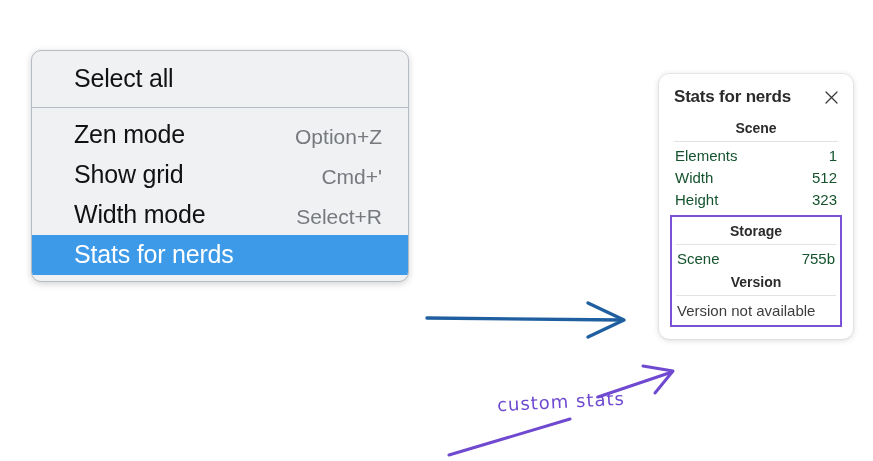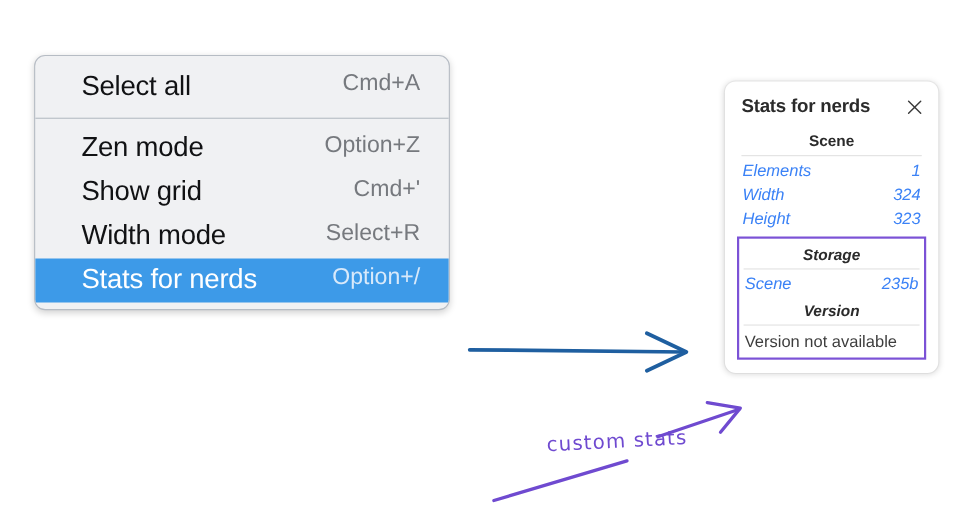--- a/index.html
+++ b/index.html
@@ -30,21 +30,21 @@
     box-sizing: border-box;
   }
   .menu-section {
     padding: 7px 0 6px 0;
   }
   .menu-section + .menu-section {
     border-top: 1px solid #b6bcc4;
   }
   .menu-item {
     display: flex;
-    align-items: flex-start;
+    align-items: flex-end;
     justify-content: space-between;
     padding: 5px 26px 6px 42px;
     box-sizing: border-box;
     cursor: default;
   }
   .menu-item .label {
     font-size: 25px;
     color: #111214;
     letter-spacing: -0.2px;
     white-space: nowrap;
@@ -112,38 +112,37 @@
   .group-rule {
     height: 1px;
     background: #e2e2e2;
     margin: 0 4px 3px 4px;
   }
   .stat-row {
     display: flex;
     justify-content: space-between;
     align-items: baseline;
     font-size: 15px;
-    color: #3b82f6;
+    color: #14532d;
     padding: 2px 5px 3px 5px;
-    font-style: italic;
   }
   .stat-row .k { }
   .stat-row .v { }
   .note-row {
     font-size: 15px;
     color: #3d3d3d;
     padding: 3px 0 2px 5px;
   }
 
   .highlight-box {
     border: 2px solid #7b52d6;
     margin: 4px 0 0 0;
     padding: 2px 0 4px 0;
   }
-  .highlight-box .group-title { padding-top: 4px; font-style: italic; }
+  .highlight-box .group-title { padding-top: 4px; }
   .anno-text {
     position: absolute;
     left: 497px;
     top: 391px;
     font-family: "DejaVu Sans", sans-serif;
     font-size: 18px;
     color: #6f4ad0;
     letter-spacing: 1px;
     transform: rotate(-3deg);
     white-space: nowrap;
@@ -157,40 +156,38 @@
     pointer-events: none;
   }
 </style>
 </head>
 <body>
 
 <div class="context-menu">
   <div class="menu-section section-first">
     <div class="menu-item">
       <span class="label">Select all</span>
-      <span class="shortcut">Cmd+A</span>
     </div>
   </div>
 
   <div class="menu-section">
     <div class="menu-item">
       <span class="label">Zen mode</span>
       <span class="shortcut">Option+Z</span>
     </div>
     <div class="menu-item">
       <span class="label">Show grid</span>
       <span class="shortcut">Cmd+'</span>
     </div>
     <div class="menu-item">
       <span class="label">Width mode</span>
       <span class="shortcut">Select+R</span>
     </div>
     <div class="menu-item selected">
       <span class="label">Stats for nerds</span>
-      <span class="shortcut">Option+/</span>
     </div>
   </div>
 </div>
 
 <div class="stats-panel">
   <div class="stats-header">
     <span class="stats-title">Stats for nerds</span>
     <span class="close-icon">
       <svg viewBox="0 0 17 17" width="17" height="17" aria-hidden="true">
         <path d="M3 3 L14 14 M14 3 L3 14" stroke="#3a3a3a" stroke-width="1.3" fill="none" stroke-linecap="round"></path>
@@ -200,35 +197,35 @@
 
   <div class="stats-group">
     <div class="group-title">Scene</div>
     <div class="group-rule"></div>
     <div class="stat-row">
       <span class="k">Elements</span>
       <span class="v">1</span>
     </div>
     <div class="stat-row">
       <span class="k">Width</span>
-      <span class="v">324</span>
+      <span class="v">512</span>
     </div>
     <div class="stat-row">
       <span class="k">Height</span>
       <span class="v">323</span>
     </div>
   </div>
 
   <div class="highlight-box">
     <div class="stats-group">
       <div class="group-title">Storage</div>
       <div class="group-rule"></div>
       <div class="stat-row">
         <span class="k">Scene</span>
-        <span class="v">235b</span>
+        <span class="v">755b</span>
       </div>
     </div>
 
     <div class="stats-group">
       <div class="group-title">Version</div>
       <div class="group-rule"></div>
       <div class="note-row">Version not available</div>
     </div>
   </div>
 </div>

